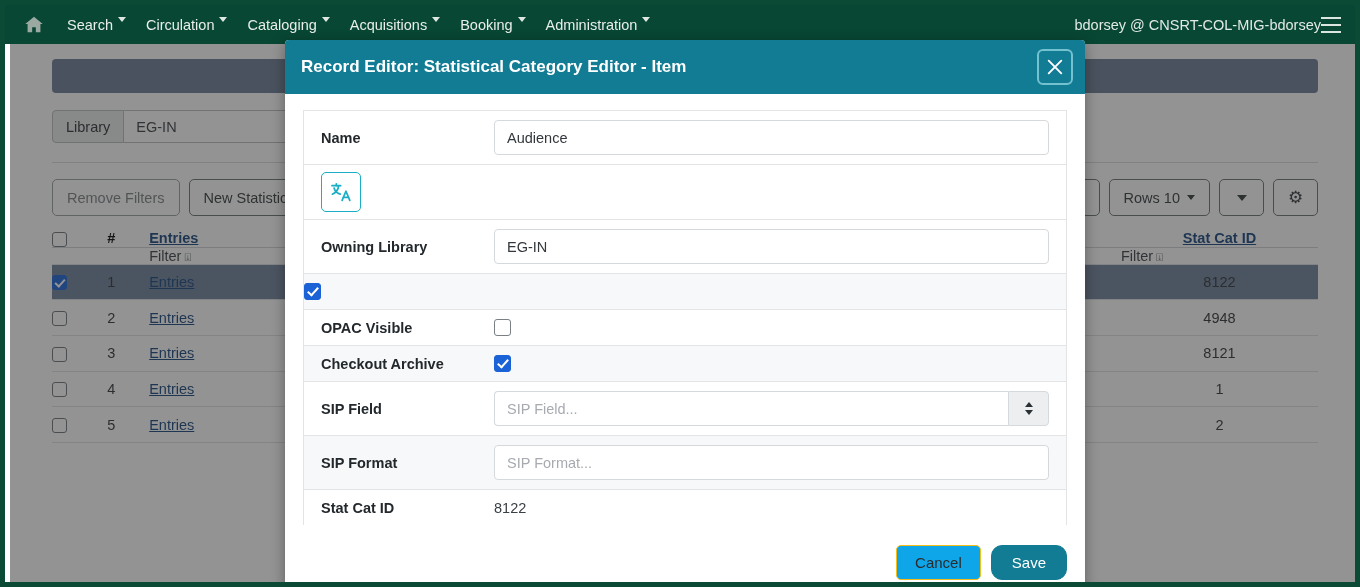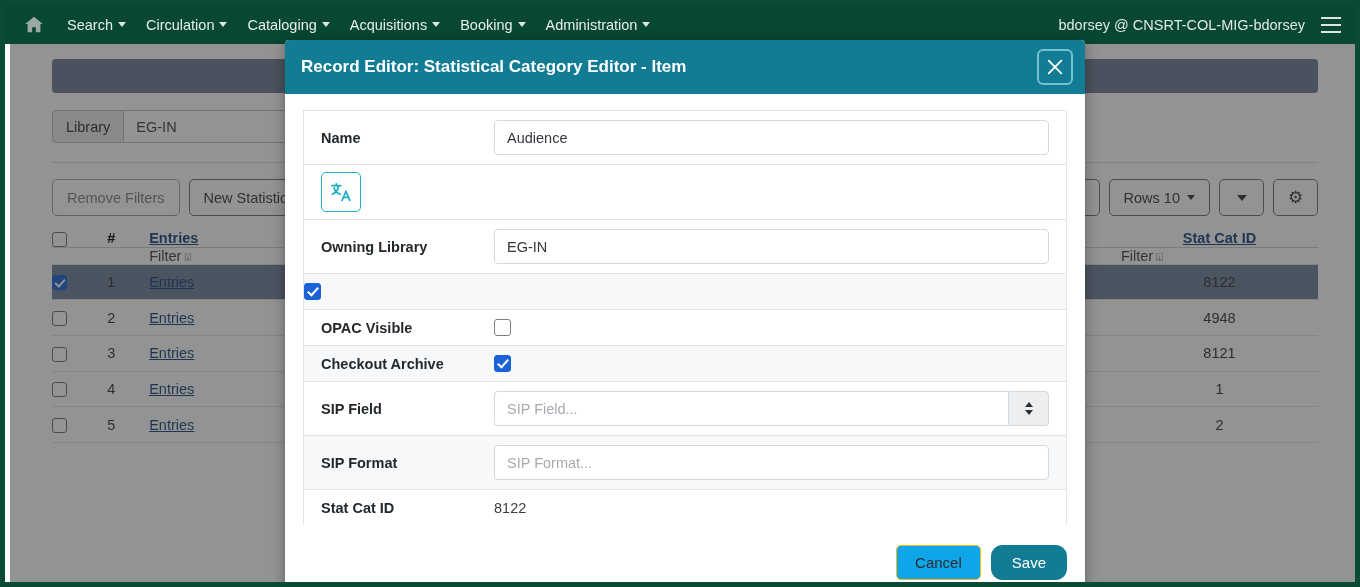--- a/index.html
+++ b/index.html
@@ -26,32 +26,32 @@
     display: flex; align-items: center;
     padding: 0 14px 0 18px;
     z-index: 5;
   }
   .home-icon { width: 22px; height: 22px; display:block; margin-right: 22px; }
   .nav-item {
     color: #e8eeea;
     font-size: 14.5px;
     margin-right: 20px;
     white-space: nowrap;
-    display: flex; align-items: center; gap: 5px;
+    display: flex; align-items: flex-start; gap: 5px;
     cursor: pointer;
   }
   .caret {
     display:inline-block;
     width:0;height:0;
     border-left:4px solid transparent;
     border-right:4px solid transparent;
     border-top:5px solid #dfe7e2;
   }
   .nav-spacer { flex: 1; }
-  .nav-user { color: #e2eae6; font-size: 14.5px; margin-right: 16px; white-space: nowrap;}
+  .nav-user { color: #e2eae6; font-size: 14.5px; white-space: nowrap;}
   .hamburger { width: 20px; height: 16px; display:flex; flex-direction:column; justify-content:space-between; cursor:pointer;}
   .hamburger i { display:block; height:2px; background:#dce6e1; width:100%;}
   .hamburger i:nth-child(1){width:100%}
   .hamburger i:nth-child(2){width:100%}
   .hamburger i:nth-child(3){width:100%}
 
   
   .page {
     position: absolute;
     top: 39px; left: 5px;

